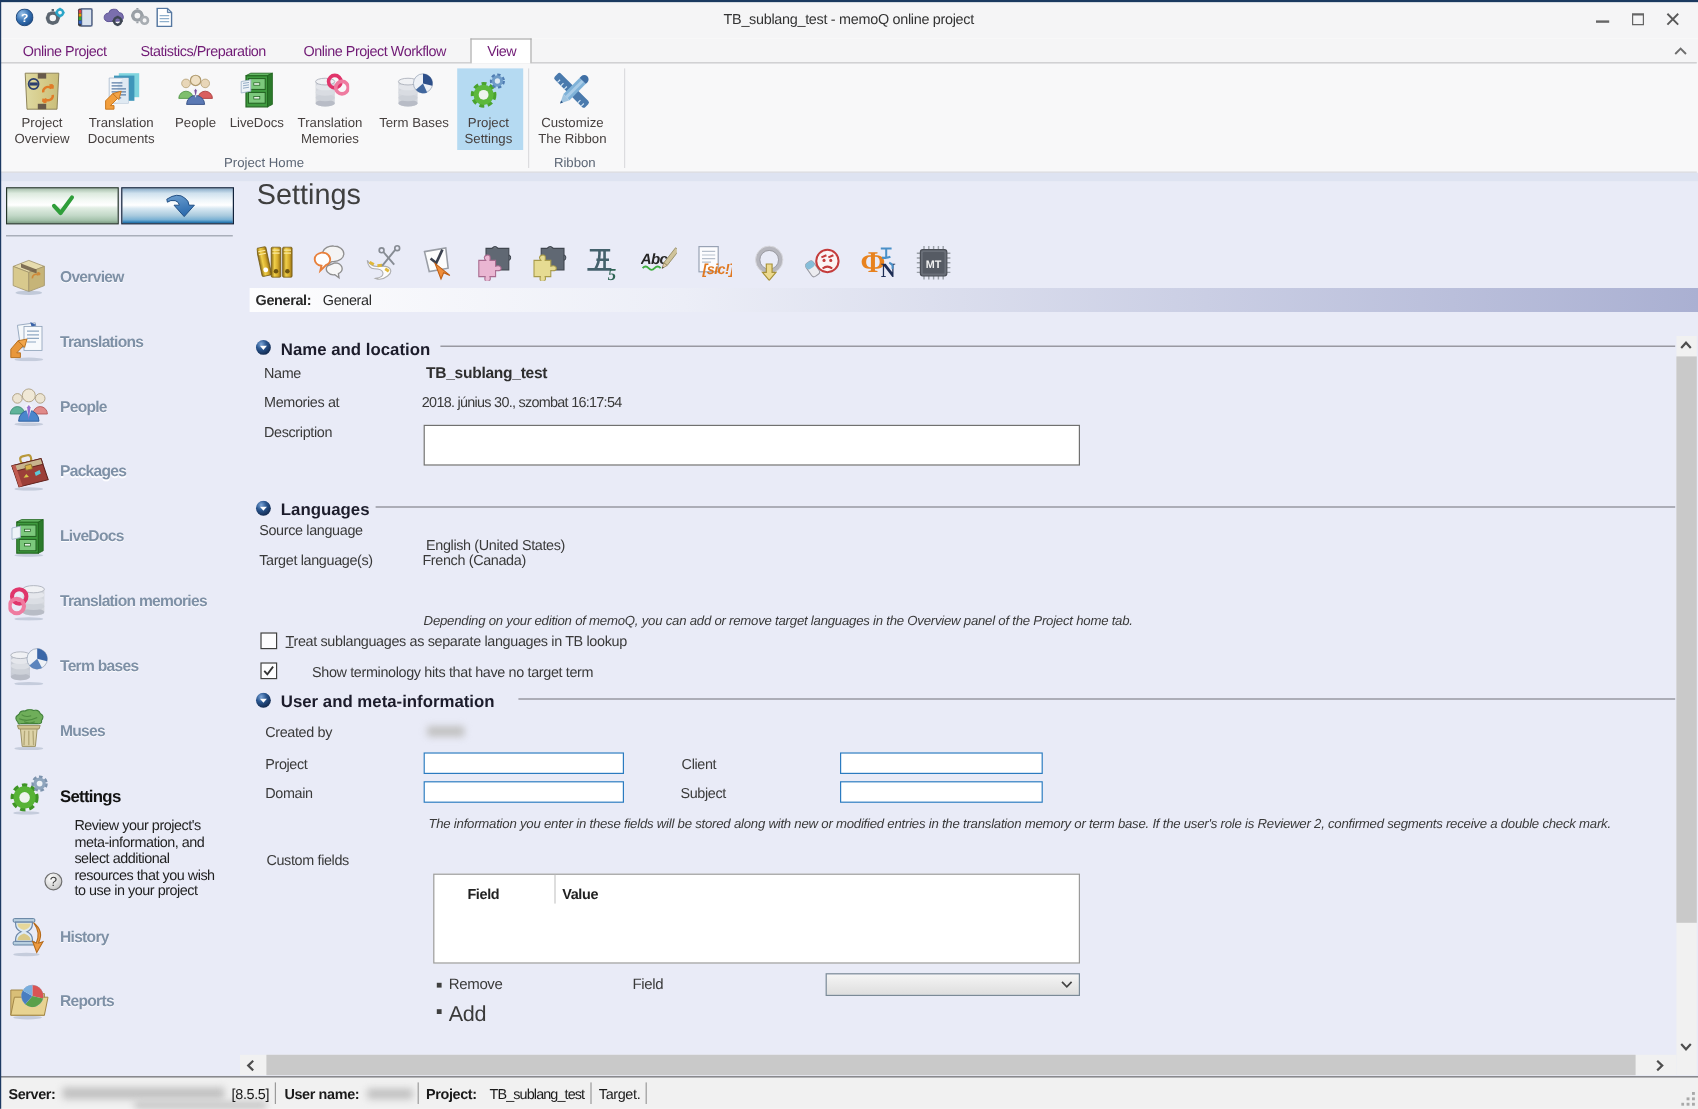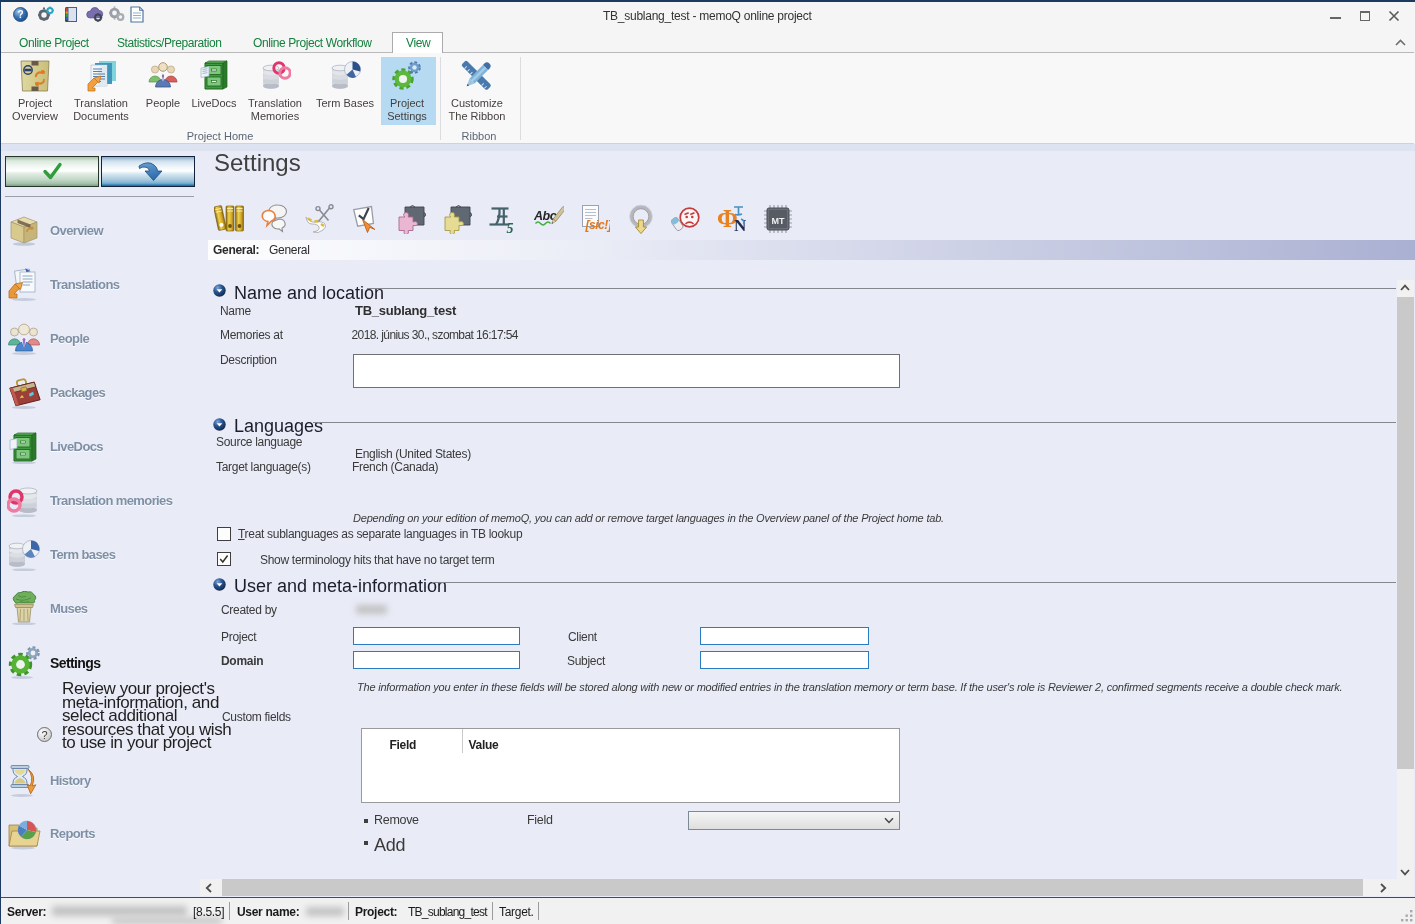--- a/index.html
+++ b/index.html
@@ -1,39 +1,39 @@
 <!DOCTYPE html>
 <html><head>
 <meta charset="utf-8">
 <style>
 * { margin:0; padding:0; box-sizing:border-box; }
 html,body { width:1415px; height:924px; overflow:hidden; font-family:"Liberation Sans",sans-serif; background:#fff; }
 .abs { position:absolute; }
 .t { position:absolute; white-space:nowrap; color:#3a3a3a; font-size:12px; line-height:1; letter-spacing:-0.3px; }
 .b { font-weight:bold; }
-.nav { color:#15803d; letter-spacing:-0.4px; }
+.nav { color:#701a75; letter-spacing:-0.4px; }
 #topborder { left:0; top:0; width:1415px; height:2px; background:#1b3a60; }
 #titlebar { left:0; top:2px; width:1415px; height:30px; background:#f5f5f6; }
 #tabrow { left:0; top:32px; width:1415px; height:21px; background:#f5f5f6; }
 #tabline { left:0; top:52px; width:1414px; height:1px; background:#b9b9bc; }
 #viewtab { left:392px; top:32px; width:51px; height:21px; background:#fff; border:1px solid #ababab; border-bottom:none; }
 #ribbon { left:0; top:53px; width:1415px; height:91px; background:#f8f8f9; }
 #ribbonedge { left:0; top:143px; width:1414px; height:1px; background:#d2d2d6; }
 #mainarea { left:0; top:144px; width:1415px; height:754px; background:#e9ebf7; }
 #mainstrip { left:0; top:144px; width:1415px; height:7px; background:#dee3f1; }
 .riblabel { position:absolute; font-size:11px; line-height:13px; color:#46403f; text-align:center; }
 .grplabel { position:absolute; font-size:11px; line-height:11px; color:#5c6675; text-align:center; }
 .vsep { position:absolute; top:57px; width:1px; height:83px; background:#dcdcdf; }
 .sideitem { position:absolute; font-size:13px; font-weight:bold; color:#7e90a6; line-height:1; letter-spacing:-0.6px; text-shadow:0 1px 0 rgba(255,255,255,.9); }
 .ricon { position:absolute; width:32px; height:32px; }
 .sicon { position:absolute; width:34px; height:34px; }
 .cicon { position:absolute; width:30px; height:30px; }
 .sphere { position:absolute; width:13px; height:13px; }
 .rule { position:absolute; height:1px; background:#85858d; }
-.shead { position:absolute; font-size:18px; font-weight:normal; color:#1c1c2b; line-height:1; }
+.shead { position:absolute; font-size:14px; font-weight:bold; color:#1c1c2b; line-height:1; }
 .lbl { position:absolute; font-size:12px; color:#3a3a3a; line-height:1; white-space:nowrap; letter-spacing:-0.3px; }
 .inp { position:absolute; background:#fff; border:1px solid #2b7bc0; }
 .it { font-style:italic; font-size:11px !important; letter-spacing:-0.2px !important; }
 .blur { position:absolute; background:#c2c2c2; filter:blur(3px); border-radius:2px; }
 .sb { position:absolute; background:#f1f1f1; }
 .thumb { position:absolute; background:#c9c9c9; }
 .statxt { position:absolute; font-size:12px; line-height:1; color:#1a1a1a; white-space:nowrap; letter-spacing:-0.3px; }
 .statsep { position:absolute; top:902px; width:1px; height:18px; background:#9b9b9b; }
 </style>
 </head>
@@ -268,21 +268,21 @@
 <div class="abs" style="left:5px;top:196px;width:189px;height:1px;background:#9aa0ab;"></div>
 <div class="sideitem" style="left:50px;top:224px;">Overview</div>
 <div class="sideitem" style="left:50px;top:278px;">Translations</div>
 <div class="sideitem" style="left:50px;top:332px;">People</div>
 <div class="sideitem" style="left:50px;top:386px;">Packages</div>
 <div class="sideitem" style="left:50px;top:440px;">LiveDocs</div>
 <div class="sideitem" style="left:50px;top:494px;">Translation memories</div>
 <div class="sideitem" style="left:50px;top:548px;">Term bases</div>
 <div class="sideitem" style="left:50px;top:602px;">Muses</div>
 <div class="sideitem" style="left:50px;top:656px;color:#121212;font-size:14px;text-shadow:none;">Settings</div>
-<div class="abs" style="left:62px;top:682px;font-size:17px;line-height:13.5px;color:#1f1f1f;letter-spacing:-0.4px;">Review your project's<br>meta-information, and<br>select additional<br>resources that you wish<br>to use in your project</div>
+<div class="abs" style="left:62px;top:682px;font-size:12px;line-height:13.5px;color:#1f1f1f;letter-spacing:-0.4px;">Review your project's<br>meta-information, and<br>select additional<br>resources that you wish<br>to use in your project</div>
 <div class="abs" style="left:37px;top:727px;width:15px;height:15px;border-radius:50%;border:1px solid #6e6e6e;background:radial-gradient(circle at 35% 30%,#fdfdfd,#bdbdbd);"></div>
 <div class="abs" style="left:41.5px;top:729px;font-size:11px;color:#3c3c3c;">?</div>
 <div class="sideitem" style="left:50px;top:774px;">History</div>
 <div class="sideitem" style="left:50px;top:827px;">Reports</div>
 <div id="sideicons">
 
 <svg class="sicon" style="left:7px;top:212px;" viewBox="0 0 34 34">
         <path d="M4 10 L17 5 L30 10 L17 15 Z" fill="#e7dcae" stroke="#a3956a" stroke-width="0.7"></path>
         <path d="M4 10 L17 15 L17 31 L4 26 Z" fill="#d8c98d" stroke="#a3956a" stroke-width="0.7"></path>
         <path d="M30 10 L17 15 L17 31 L30 26 Z" fill="#c6b478" stroke="#a3956a" stroke-width="0.7"></path>
@@ -598,21 +598,21 @@
         <path d="M3.6 5.2 L9.4 5.2 L6.5 8.6 Z" fill="#fff"></path>
       </svg></div>
 <div class="shead" style="left:234px;top:577px;">User and meta-information</div>
 <div class="rule" style="left:432px;top:581.5px;width:964px;"></div>
 <div class="lbl" style="left:221px;top:604px;">Created by</div>
 <div class="blur" style="left:356px;top:605px;width:31px;height:9px;"></div>
 <div class="lbl" style="left:221px;top:631px;">Project</div>
 <div class="inp" style="left:352.5px;top:626.5px;width:167.5px;height:18px;"></div>
 <div class="lbl" style="left:568px;top:631px;">Client</div>
 <div class="inp" style="left:700px;top:626.5px;width:169px;height:18px;"></div>
-<div class="lbl" style="left:221px;top:655px;font-weight:bold;">Domain</div>
+<div class="lbl" style="left:221px;top:655px;">Domain</div>
 <div class="inp" style="left:352.5px;top:651px;width:167.5px;height:18px;"></div>
 <div class="lbl" style="left:567px;top:655px;">Subject</div>
 <div class="inp" style="left:700px;top:651px;width:169px;height:18px;"></div>
 <div class="lbl it" style="left:357px;top:682px;">The information you enter in these fields will be stored along with new or modified entries in the translation memory or term base. If the user's role is Reviewer 2, confirmed segments receive a double check mark.</div>
 <div class="lbl" style="left:222px;top:711px;">Custom fields</div>
 <div class="abs" style="left:361px;top:728px;width:539px;height:74.5px;background:#fff;border:1px solid #9a9a9a;"></div>
 <div class="lbl b" style="left:389.5px;top:738.5px;color:#222;">Field</div>
 <div class="lbl b" style="left:468.5px;top:738.5px;color:#222;">Value</div>
 <div class="abs" style="left:461.5px;top:729px;width:1px;height:24px;background:#c9c9c9;"></div>
 <div class="abs" style="left:364px;top:819px;width:4px;height:4px;background:#3f3f3f;"></div>

